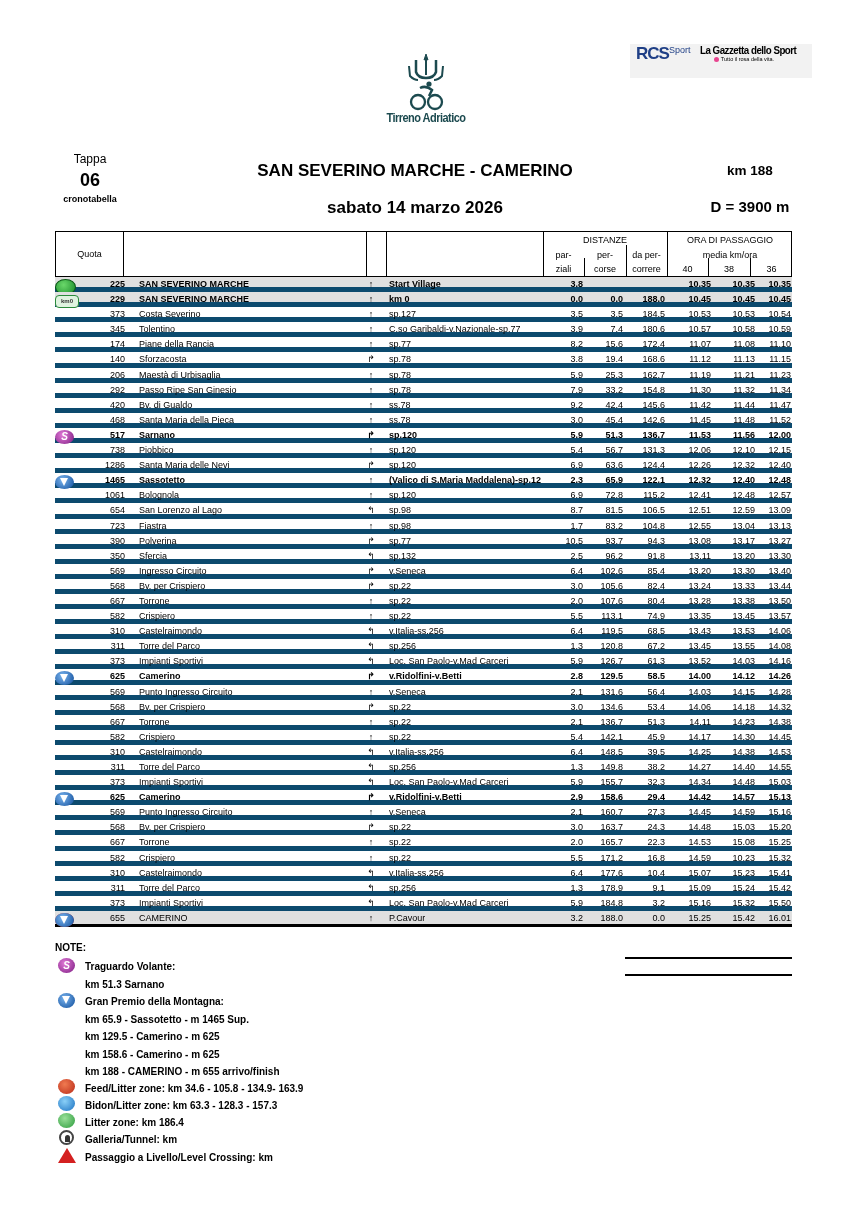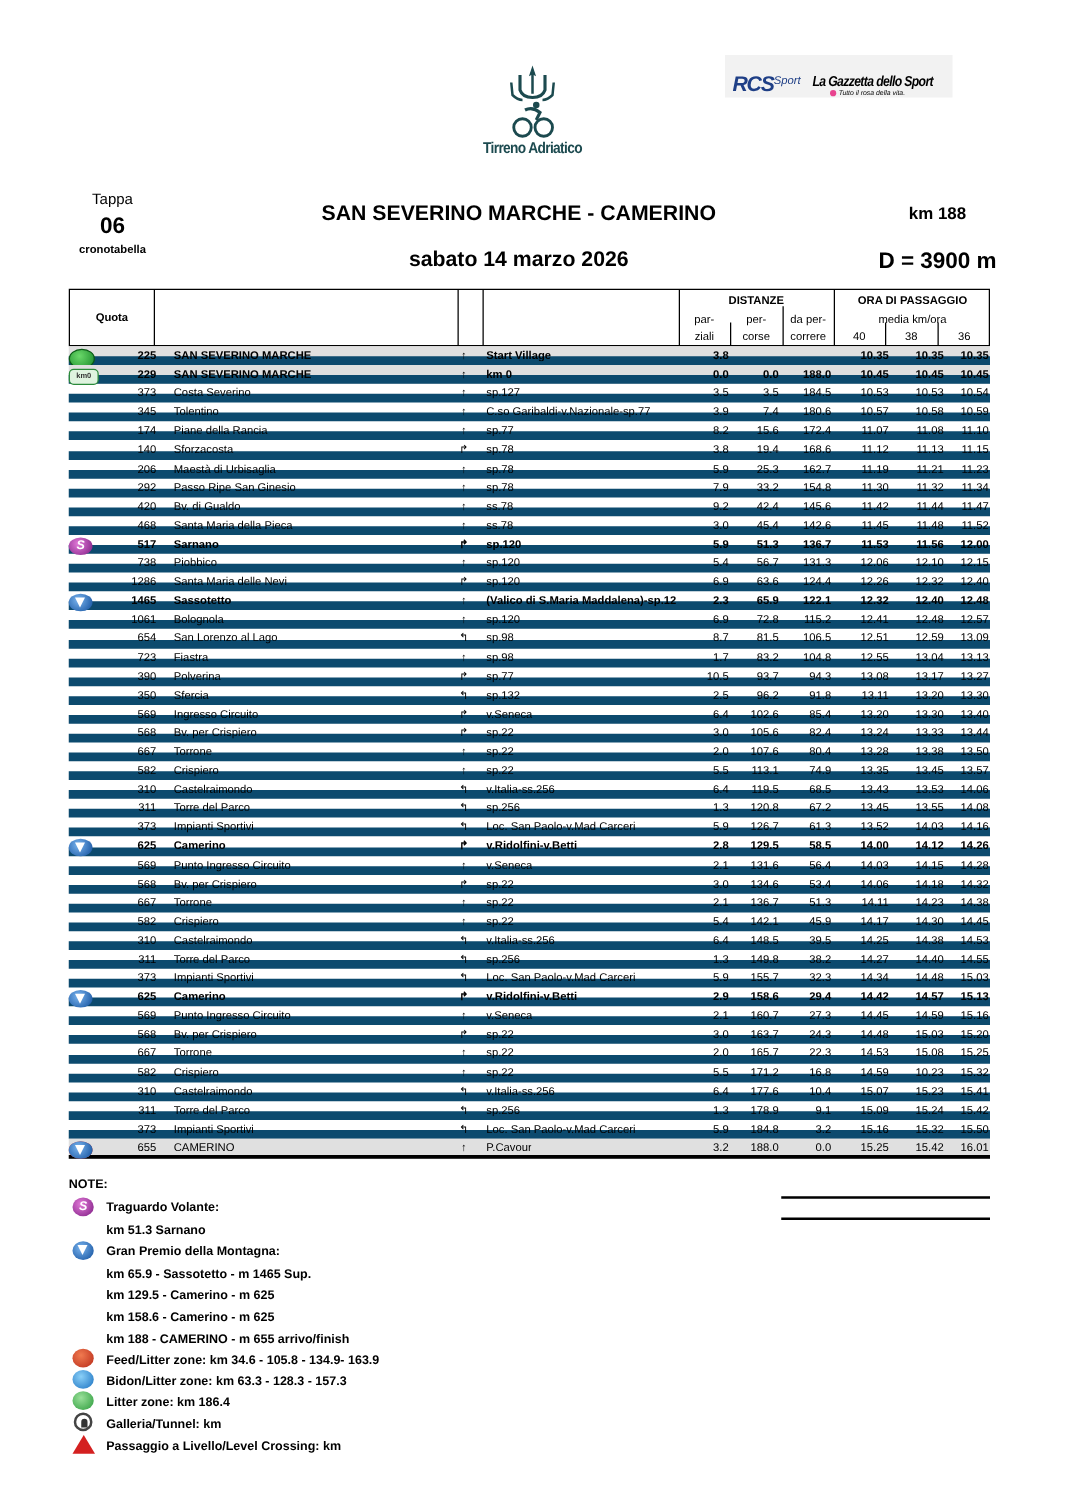--- a/index.html
+++ b/index.html
@@ -3,50 +3,50 @@
 <meta charset="utf-8">
 <style>
   html, body { margin: 0; padding: 0; background: #fff; }
   body { width: 852px; height: 1205px; position: relative; font-family: "Liberation Sans", sans-serif; color: #000; overflow: hidden; }
   .abs { position: absolute; }
 
   
   .logo { left: 372px; top: 52px; width: 108px; height: 80px; text-align: center; }
   .logo svg { display: block; margin: 0 auto; }
   .logo-text { font-family: "Liberation Sans", sans-serif; font-weight: bold; font-size: 12.5px; color: #1c4a4f; letter-spacing: -0.6px; transform: scaleX(0.88); margin-top: -1px; }
-  .sponsor { left: 580px; top: 44px; width: 182px; height: 34px; background: #f2f2f2; display: flex; align-items: flex-end; font-style: italic; }
+  .sponsor { left: 630px; top: 44px; width: 182px; height: 34px; background: #f2f2f2; display: flex; align-items: flex-start; }
   .rcs { font-weight: bold; font-size: 17px; color: #1f3f86; margin-left: 6px; letter-spacing: -1px; }
   .rcs small { font-size: 9px; font-weight: normal; letter-spacing: 0; vertical-align: 6px; }
   .sep { width: 1px; height: 24px; background: #999; margin: 0 5px; }
   .gaz { display: flex; flex-direction: column; }
   .gaz-title { font-weight: bold; font-size: 11.5px; letter-spacing: -0.6px; transform: scaleX(0.85); transform-origin: left; white-space: nowrap; }
   .gaz-sub { font-size: 5.5px; margin-left: 14px; white-space: nowrap; }
   .gaz-sub .dot { display: inline-block; width: 5px; height: 5px; border-radius: 50%; background: #e8448f; vertical-align: -1px; }
 
   .tappa-lbl { left: 60px; top: 152px; width: 60px; text-align: center; font-size: 12px; }
   .tappa-num { left: 60px; top: 170px; width: 60px; text-align: center; font-size: 18px; font-weight: bold; }
   .crono { left: 50px; top: 194px; width: 80px; text-align: center; font-size: 9px; font-weight: bold; }
   .title { left: 200px; top: 161px; width: 430px; text-align: center; font-size: 17px; font-weight: bold; }
   .km { left: 700px; top: 163px; width: 100px; text-align: center; font-size: 13.5px; font-weight: bold; }
   .date { left: 280px; top: 198px; width: 270px; text-align: center; font-size: 17px; font-weight: bold; }
-  .dislivello { left: 700px; top: 198px; width: 100px; text-align: center; font-size: 18px; font-weight: bold; }
+  .dislivello { left: 700px; top: 198px; width: 100px; text-align: center; font-size: 15px; font-weight: bold; }
 
   
   .tbl { left: 55px; top: 231px; width: 737px; }
   .hdr { position: relative; height: 46px; border: 1.5px solid #000; box-sizing: border-box; }
   .hdr .v { position: absolute; top: 0; bottom: 0; border-left: 1px solid #000; }
   .hdr .t { position: absolute; font-size: 9px; text-align: center; }
-  .hdr .b { font-weight: bold; }
+  .hdr .b { font-weight: normal; }
   .hdr .sv { position: absolute; border-left: 1px solid #000; }
 
   .prov { height: 14px; font-size: 9px; font-weight: bold; position: relative; }
   .prov span { position: absolute; left: 0; width: 390px; text-align: center; top: 1px; }
   .prov .arrows { left: 640px; width: 50px; }
 
-  .row { position: relative; height: 15.1px; border-bottom: 7px solid #0c4a6e; font-size: 9px; box-sizing: border-box; }
+  .row { position: relative; height: 15.1px; border-bottom: 5px solid #0c4a6e; font-size: 9px; box-sizing: border-box; }
   .row.gray { background: #e0e0e0; }
   .row.bold { font-weight: bold; }
   .row.last { border-bottom: 3px solid #000; height: 16px; }
   .row span { position: absolute; top: 2px; white-space: nowrap; }
   .c-icon { left: 0; top: 0 !important; }
   .c-quota { left: 40px; width: 30px; text-align: right; }
   .c-loc { left: 84px; }
   .c-dir { left: 310px; width: 12px; text-align: center; }
   .c-road { left: 334px; max-width: 160px; overflow: hidden; }
   .c-parz { left: 490px; width: 38px; text-align: right; }

